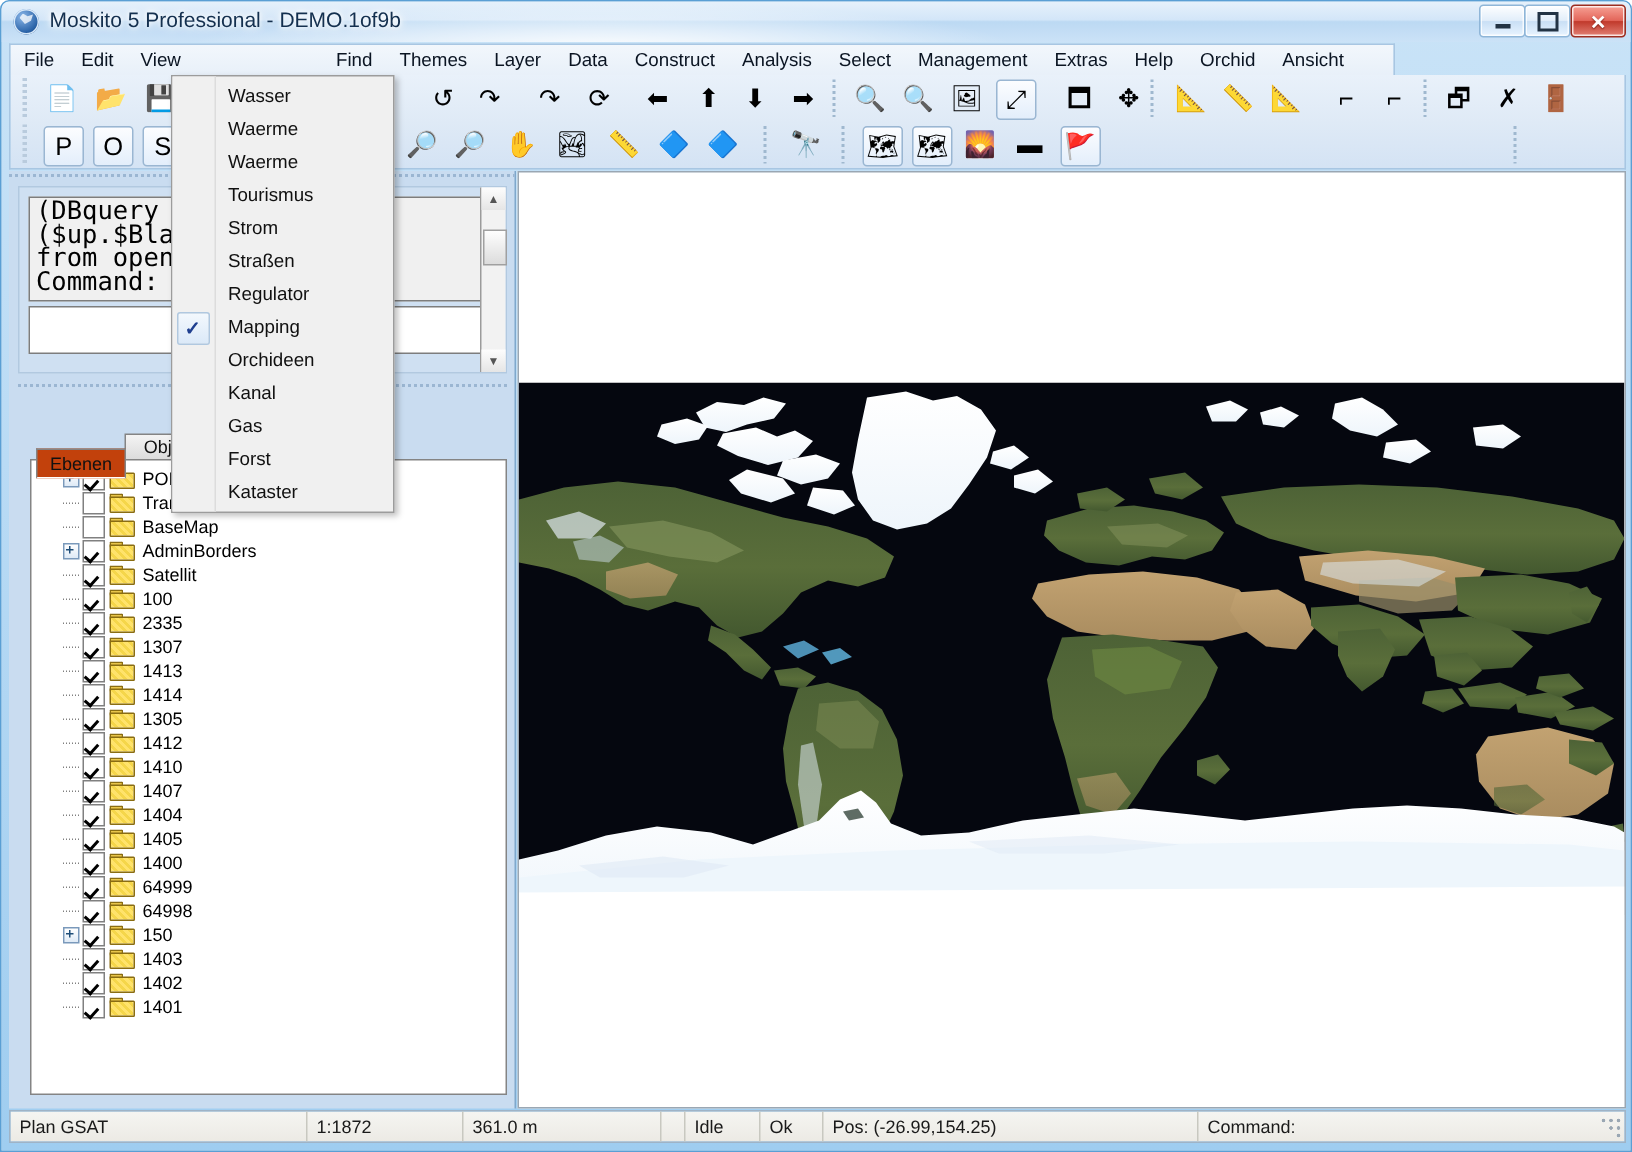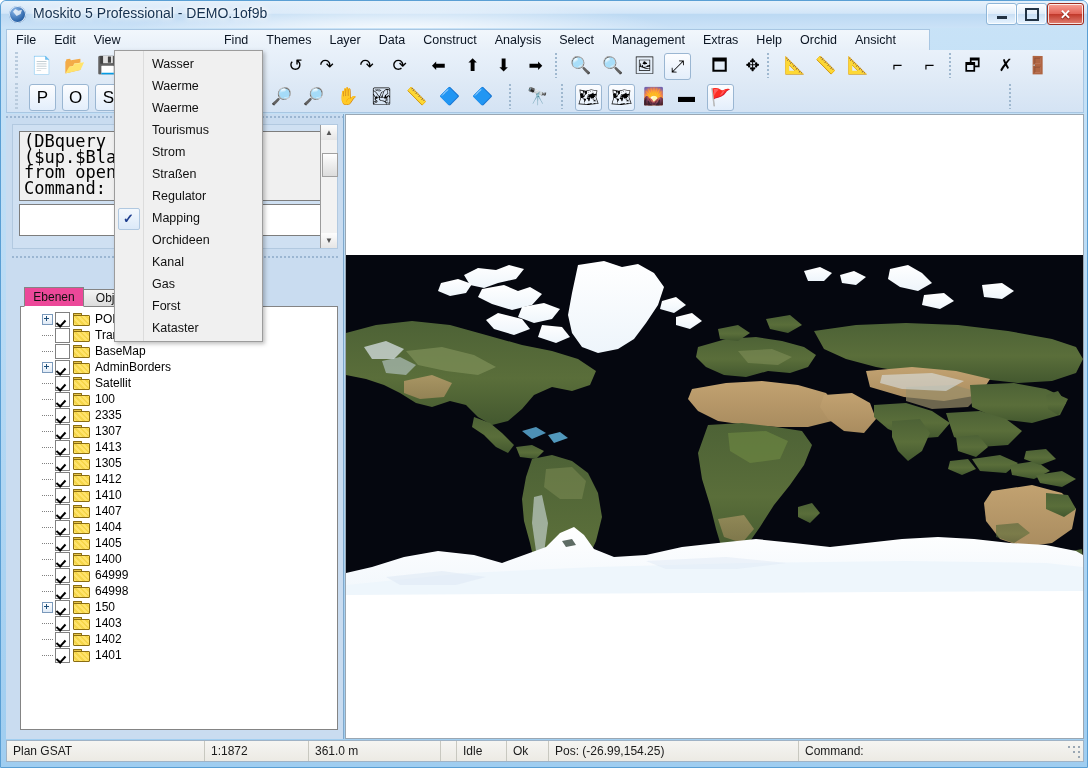--- a/index.html
+++ b/index.html
@@ -191,21 +191,21 @@
   #tabstrip { position: relative; height: 20px; }
   .tab {
     position: absolute; top: 2px; height: 18px;
     font-size: 12px; color: #111;
     display: flex; align-items: center; justify-content: center;
     border: 1px solid #848484;
     box-sizing: border-box;
     padding: 0 8px;
   }
   .tab.sel {
-    top: 0; height: 20px; background: #ec4899; border-bottom-color: #fff; z-index: 2;
+    top: 12px; height: 20px; background: #c2410c; border-bottom-color: #fff; z-index: 2;
   }
   .tab.unsel {
     background: linear-gradient(to bottom,#f4f4f4,#dcdcdc);
   }
   #treebody {
     position: absolute; left: 0; top: 19px; width: 318px; height: 424px;
     background: #fff; border: 1px solid #848484; box-sizing: border-box;
     overflow: hidden; padding: 4px 0 0 4px;
   }
   .trow {
@@ -621,20 +621,29 @@
             </span>
             <span class="tlabel">1413</span>
           </div>
           <div class="trow">
             <span class="dots"></span>
             <span class="chk on"></span>
             <span class="folder">
               <span class="tabpart"></span>
               <span class="body"></span>
             </span>
+            <span class="tlabel">1414</span>
+          </div>
+          <div class="trow">
+            <span class="dots"></span>
+            <span class="chk on"></span>
+            <span class="folder">
+              <span class="tabpart"></span>
+              <span class="body"></span>
+            </span>
             <span class="tlabel">1305</span>
           </div>
           <div class="trow">
             <span class="dots"></span>
             <span class="chk on"></span>
             <span class="folder">
               <span class="tabpart"></span>
               <span class="body"></span>
             </span>
             <span class="tlabel">1412</span>

